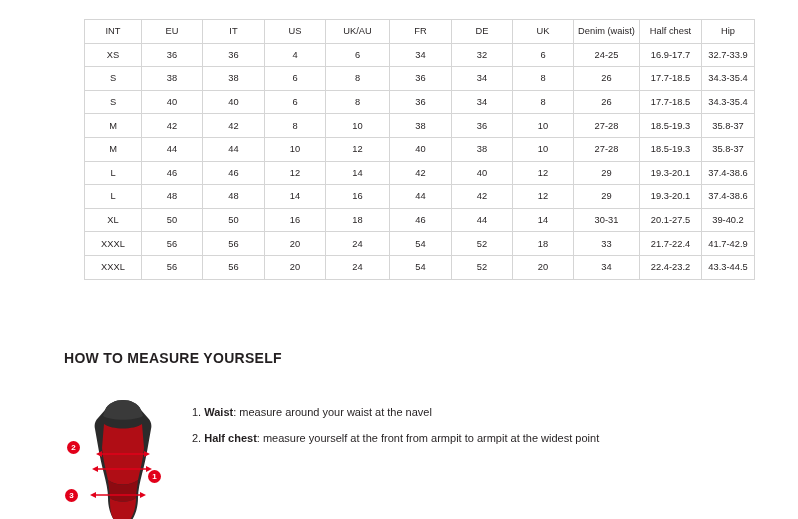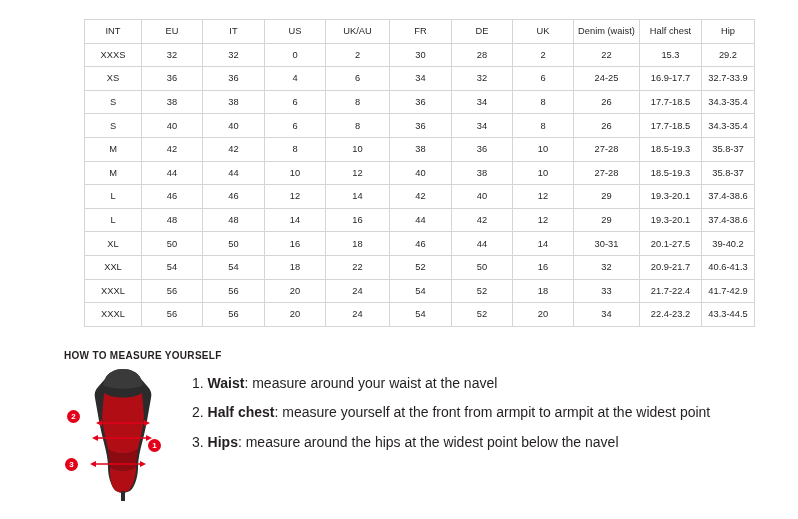--- a/index.html
+++ b/index.html
@@ -63,44 +63,44 @@
   col.c10 { width: 53px; }
 
   
   .measure-section {
     position: absolute;
     left: 64px;
     top: 350px;
     width: 680px;
   }
   .measure-title {
-    font-size: 10px;
+    font-size: 14px;
     font-weight: bold;
     letter-spacing: 0.3px;
     color: #231f20;
-    margin-bottom: 2px;
+    margin-bottom: 28px;
   }
   .measure-body {
     position: relative;
     display: flex;
     align-items: flex-start;
   }
   .figure-box {
     position: relative;
     width: 118px;
     height: 140px;
     flex: 0 0 118px;
   }
   .notes {
     margin-left: 10px;
     padding-top: 12px;
     flex: 1;
   }
   .note {
-    font-size: 14px;
+    font-size: 11px;
     color: #231f20;
     line-height: 1.2;
     margin-bottom: 12.5px;
     white-space: nowrap;
   }
   .note b { font-weight: bold; }
 
   .badge {
     position: absolute;
     width: 13px;
@@ -151,33 +151,20 @@
             <th>FR</th>
             <th>DE</th>
             <th>UK</th>
             <th>Denim (waist)</th>
             <th>Half chest</th>
             <th>Hip</th>
           </tr>
       </thead>
       <tbody id="table-body">
           <tr>
-            <td>XXXS</td>
-            <td>32</td>
-            <td>32</td>
-            <td>0</td>
-            <td>2</td>
-            <td>30</td>
-            <td>28</td>
-            <td>2</td>
-            <td>22</td>
-            <td>15.3</td>
-            <td>29.2</td>
-          </tr>
-          <tr>
             <td>XS</td>
             <td>36</td>
             <td>36</td>
             <td>4</td>
             <td>6</td>
             <td>34</td>
             <td>32</td>
             <td>6</td>
             <td>24-25</td>
             <td>16.9-17.7</td>
@@ -266,33 +253,20 @@
             <td>50</td>
             <td>50</td>
             <td>16</td>
             <td>18</td>
             <td>46</td>
             <td>44</td>
             <td>14</td>
             <td>30-31</td>
             <td>20.1-27.5</td>
             <td>39-40.2</td>
-          </tr>
-          <tr>
-            <td>XXL</td>
-            <td>54</td>
-            <td>54</td>
-            <td>18</td>
-            <td>22</td>
-            <td>52</td>
-            <td>50</td>
-            <td>16</td>
-            <td>32</td>
-            <td>20.9-21.7</td>
-            <td>40.6-41.3</td>
           </tr>
           <tr>
             <td>XXXL</td>
             <td>56</td>
             <td>56</td>
             <td>20</td>
             <td>24</td>
             <td>54</td>
             <td>52</td>
             <td>18</td>
@@ -361,17 +335,16 @@
           </g>
         </svg>
         <div class="badge badge-1">1</div>
         <div class="badge badge-2">2</div>
         <div class="badge badge-3">3</div>
       </div>
 
       <div class="notes" id="notes-list">
           <div class="note"><span>1.</span> <b>Waist</b><span>: measure around your waist at the navel</span></div>
           <div class="note"><span>2.</span> <b>Half chest</b><span>: measure yourself at the front from armpit to armpit at the widest point</span></div>
-          <div class="note"><span>3.</span> <b>Hips</b><span>: measure around the hips at the widest point below the navel</span></div>
         </div>
     </div>
   </div>
 </div>
 
 </body></html>

